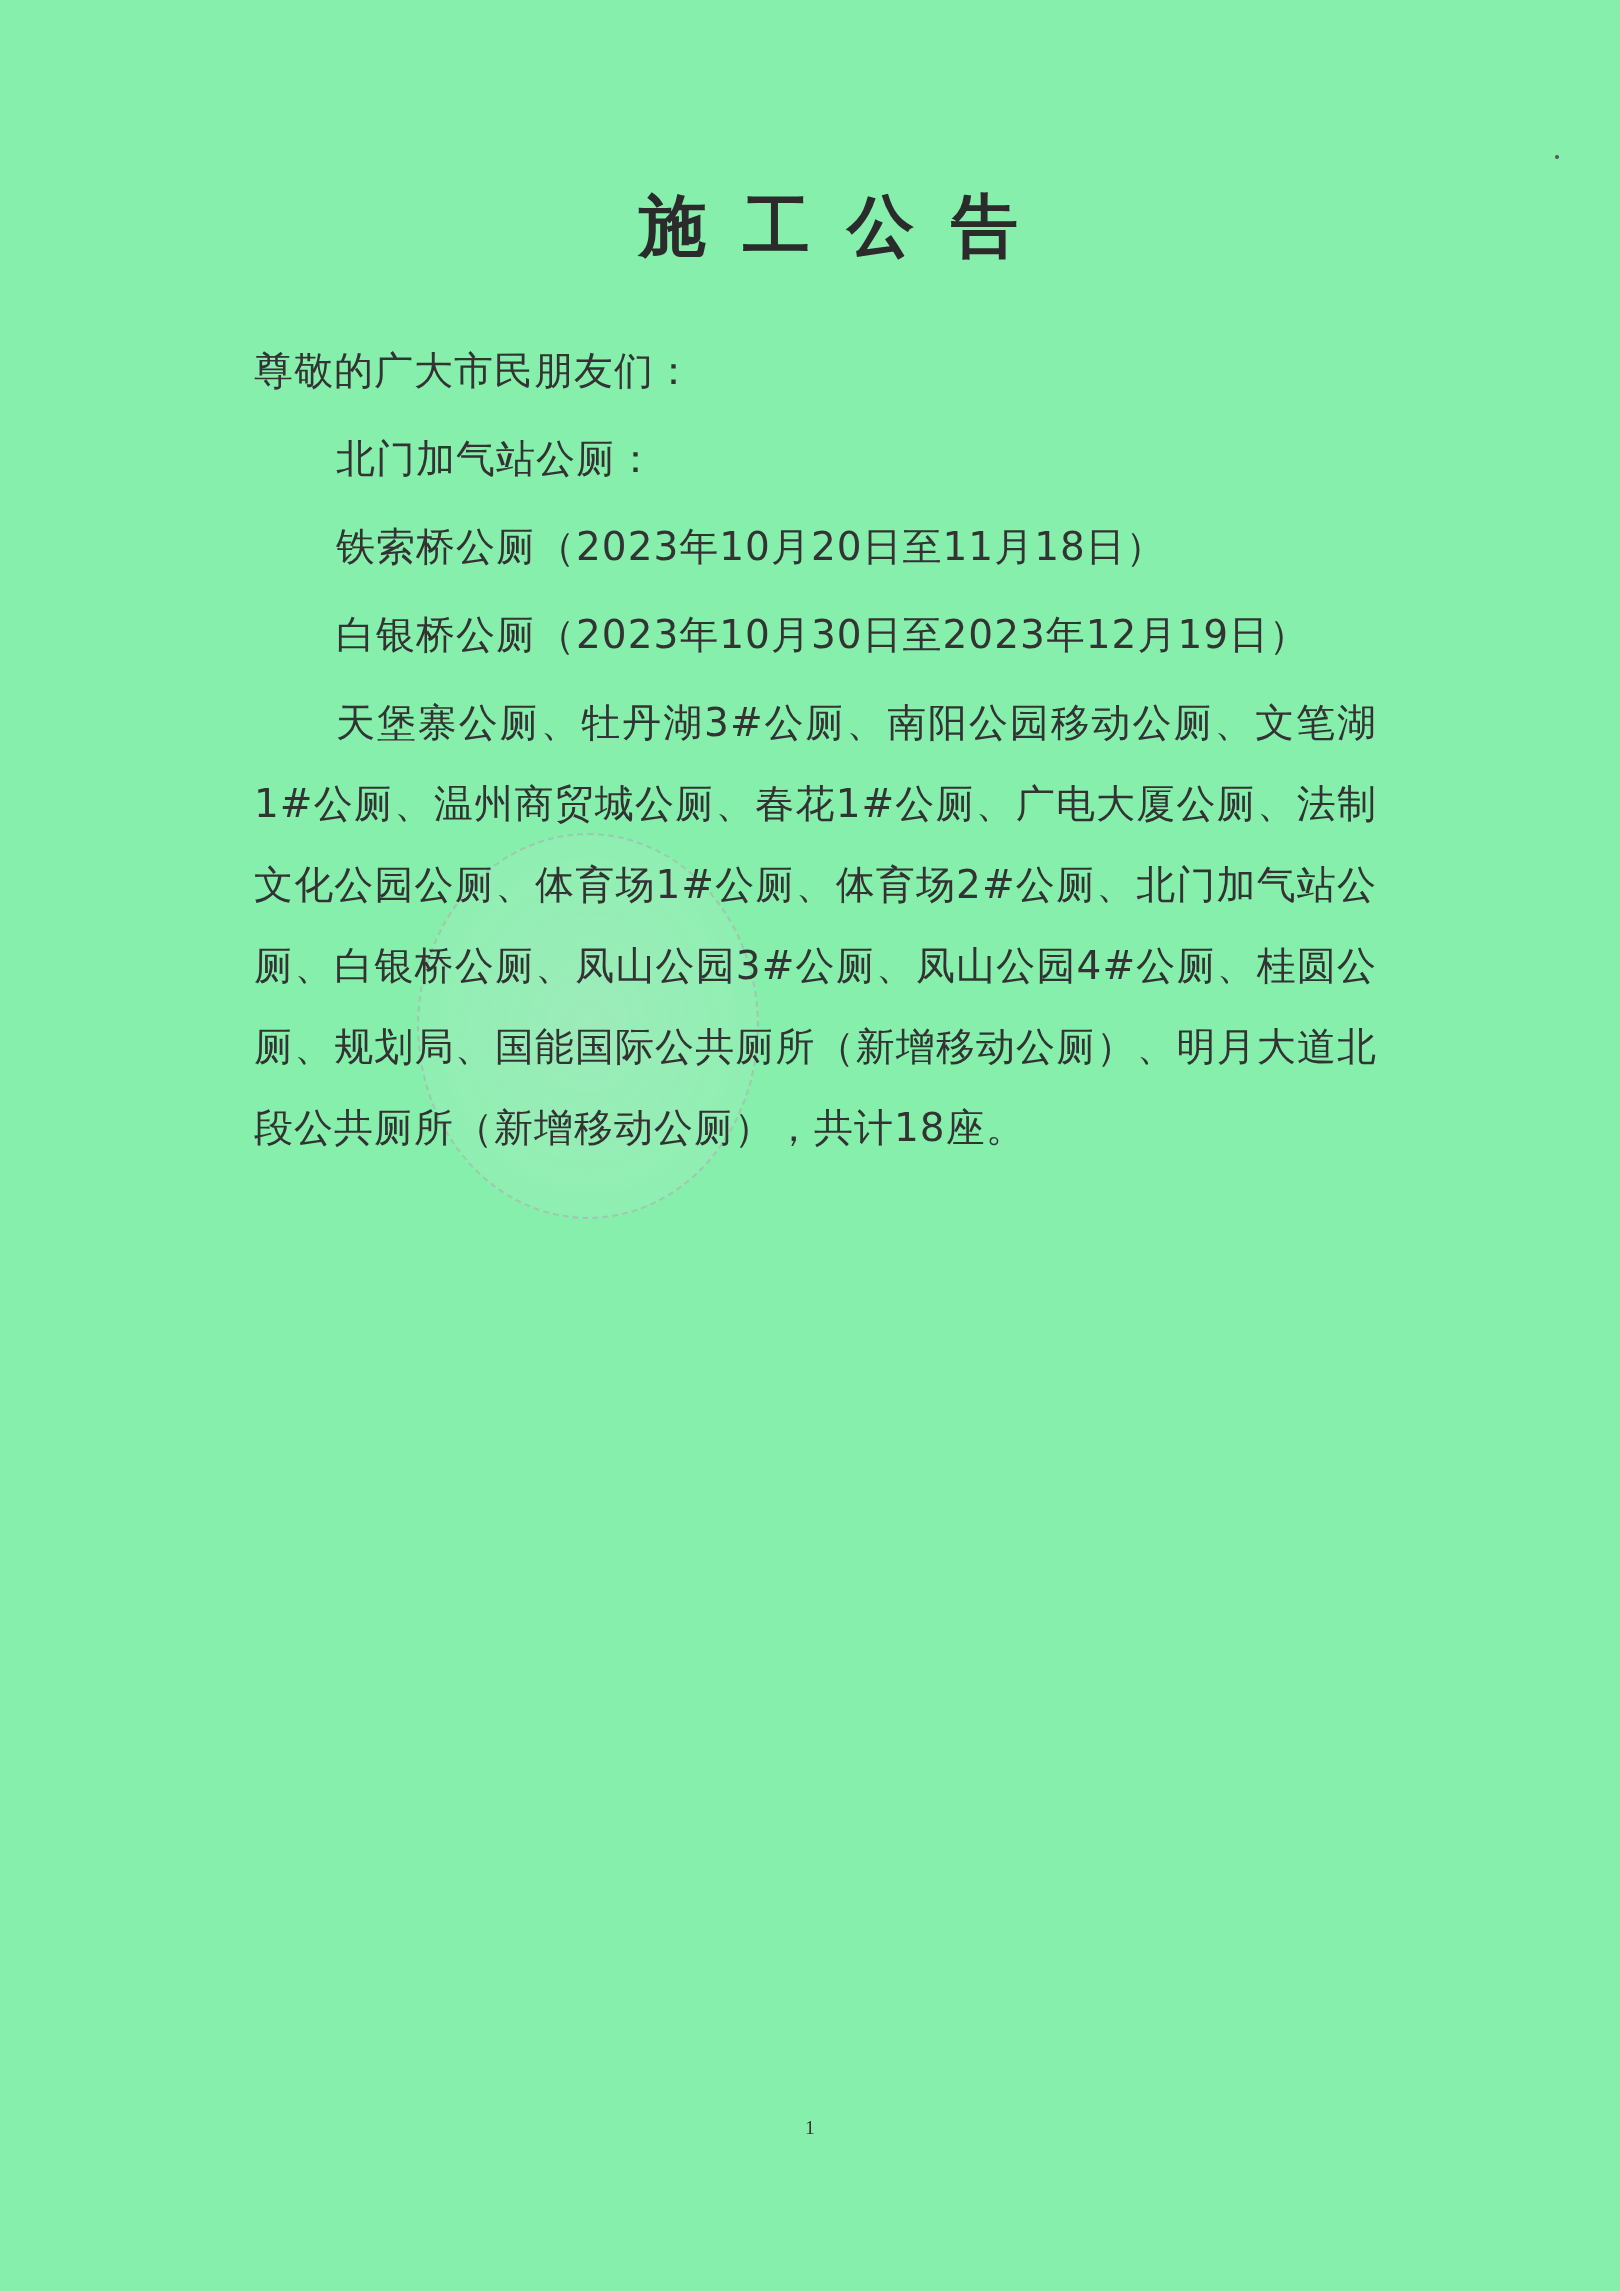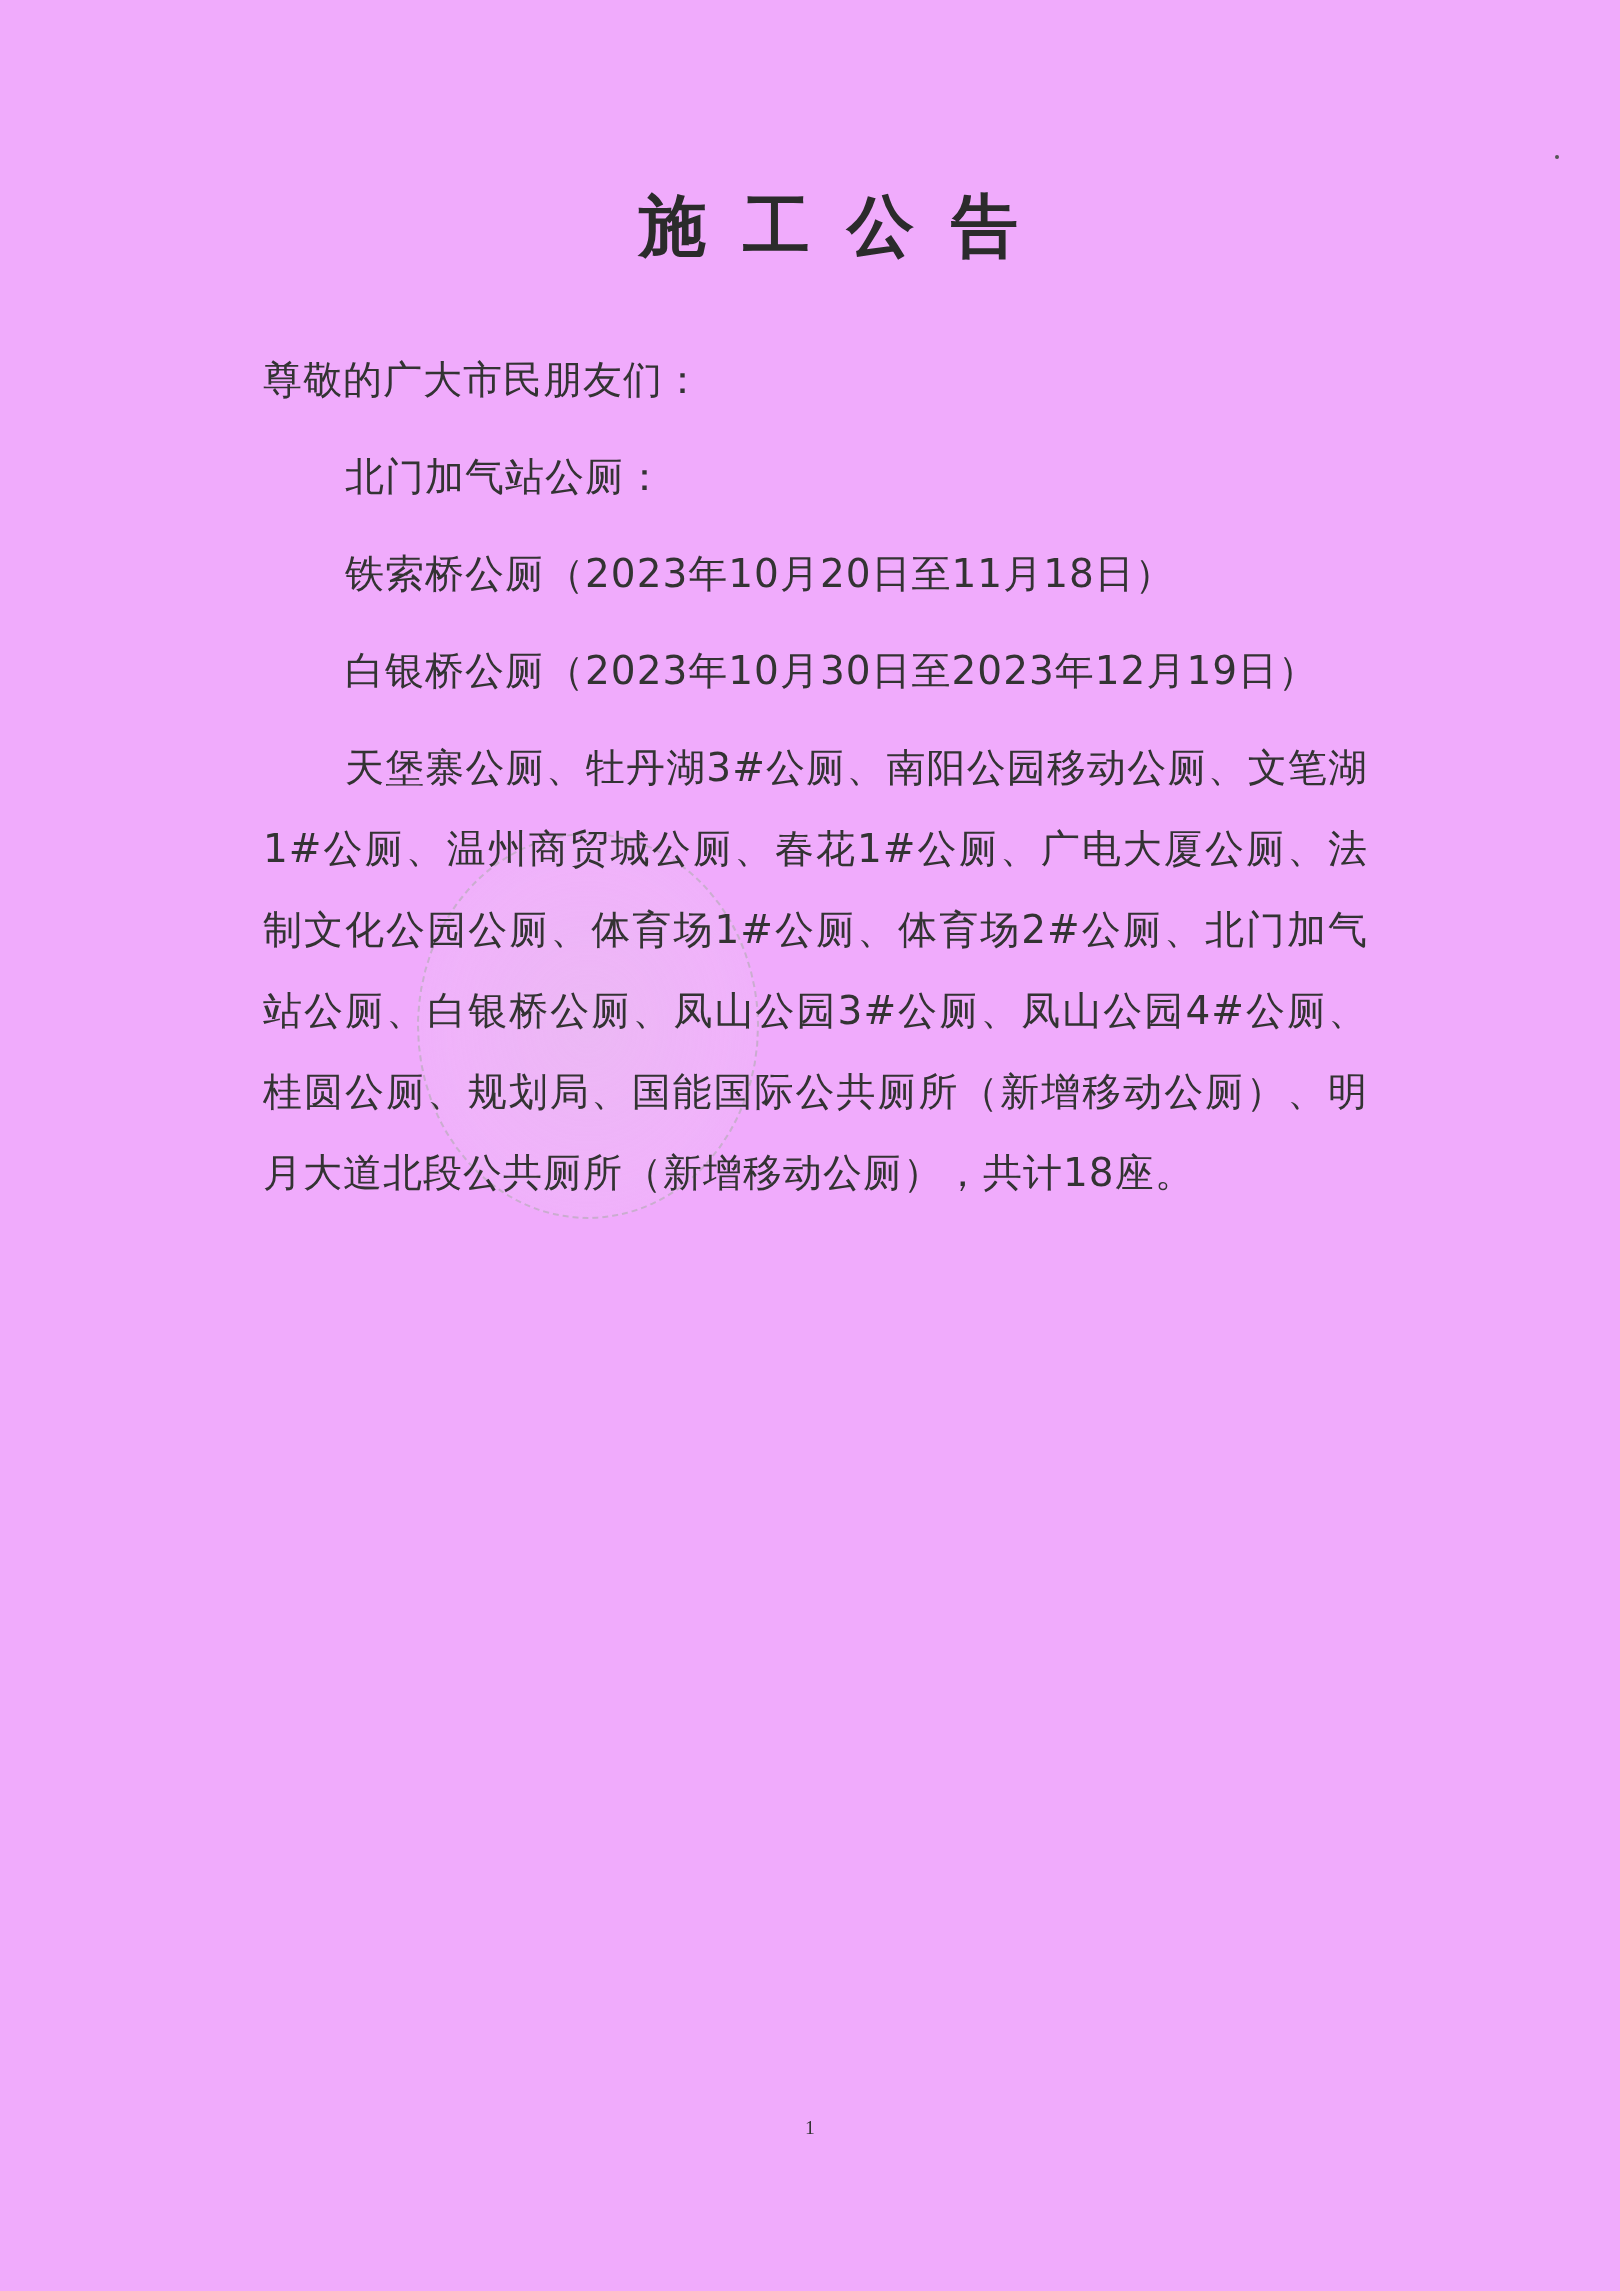--- a/index.html
+++ b/index.html
@@ -12,21 +12,21 @@
       height: 2292px;
       position: relative;
       overflow: hidden;
       font-family: "DejaVu Serif", "Liberation Serif", serif;
       color: #2a2a2a;
     }
     .page {
       position: absolute;
       left: 0; top: 0;
       width: 1620px; height: 2292px;
-      background: #f0abfc;
+      background: #86efac;
     }
     .title {
       position: absolute;
       left: 0;
       width: 1620px;
       top: 181px;
       text-align: center;
       font-size: 67px;
       font-weight: bold;
       letter-spacing: 37px;
@@ -40,21 +40,21 @@
       width: 1137px;
       top: 323px;
       font-size: 39px;
       line-height: 81px;
       color: #333333;
       font-family: "DejaVu Sans", "Liberation Sans", sans-serif;
       letter-spacing: 1px;
       text-align: justify;
     }
     .body-text p {
-      margin: 16px;
+      margin: 7px;
     }
     .indent {
       text-indent: 82px;
     }
     .batch-heading {
       text-indent: 82px;
       white-space: nowrap;
     }
     .page-number {
       position: absolute;

